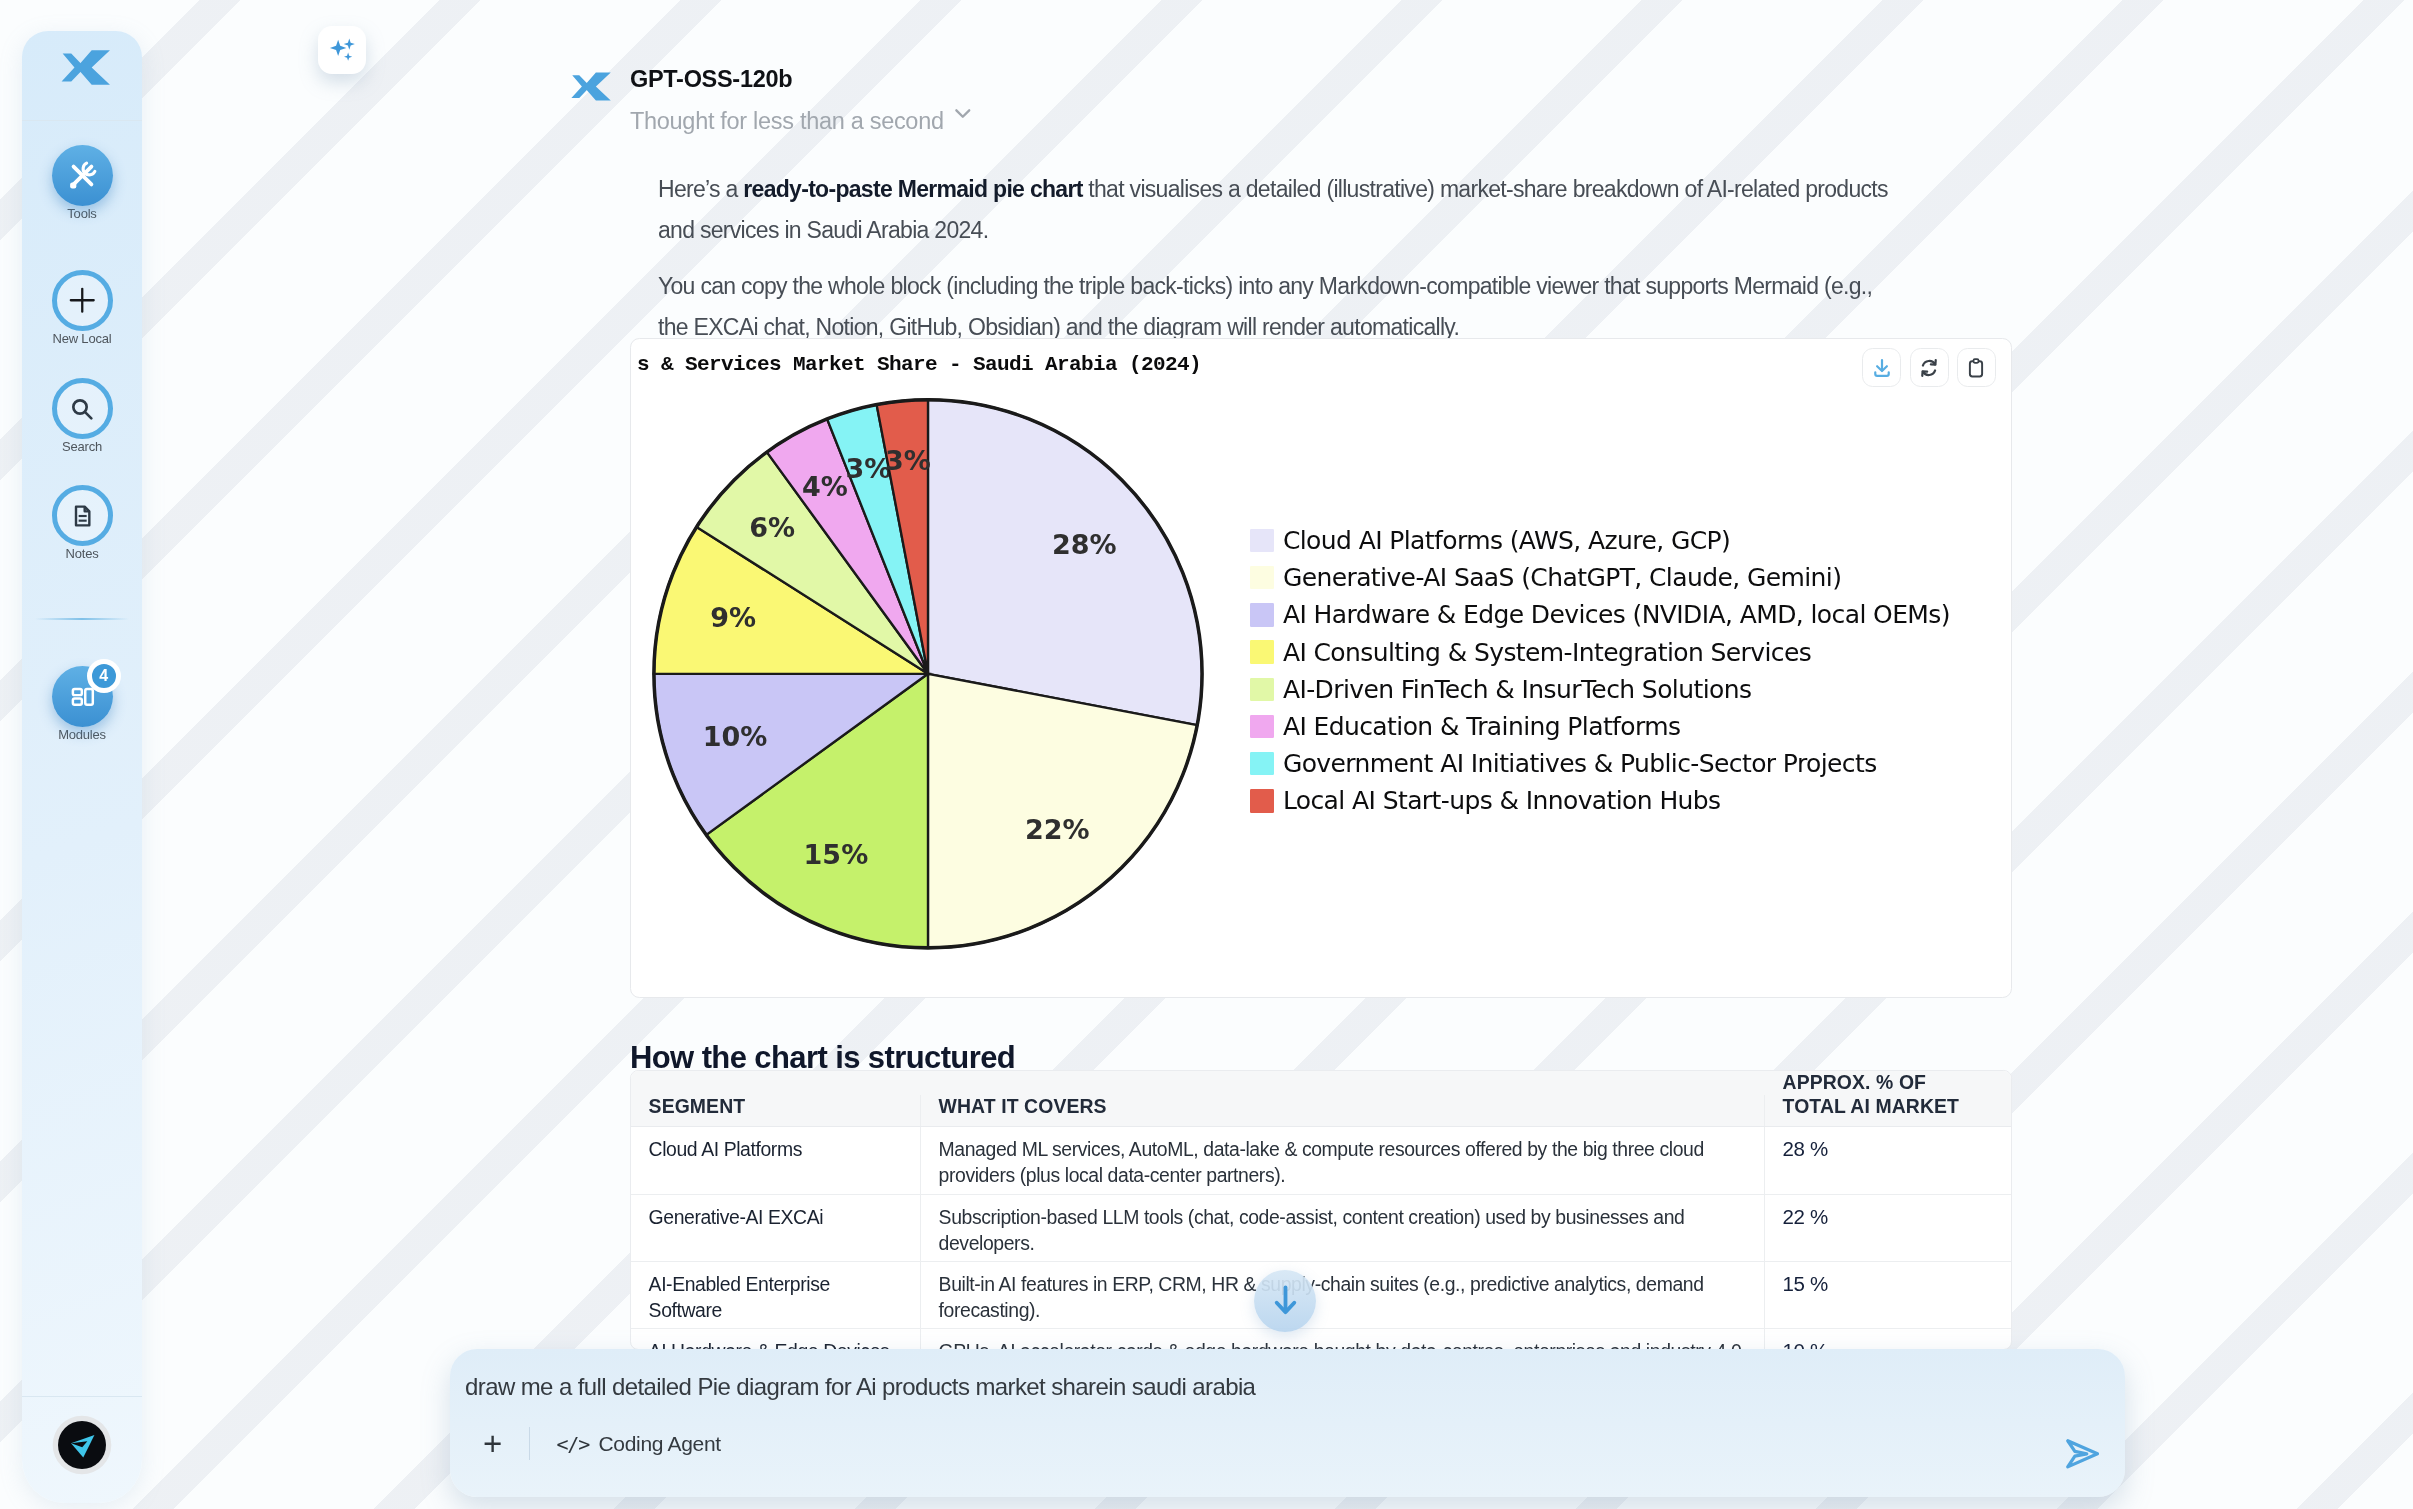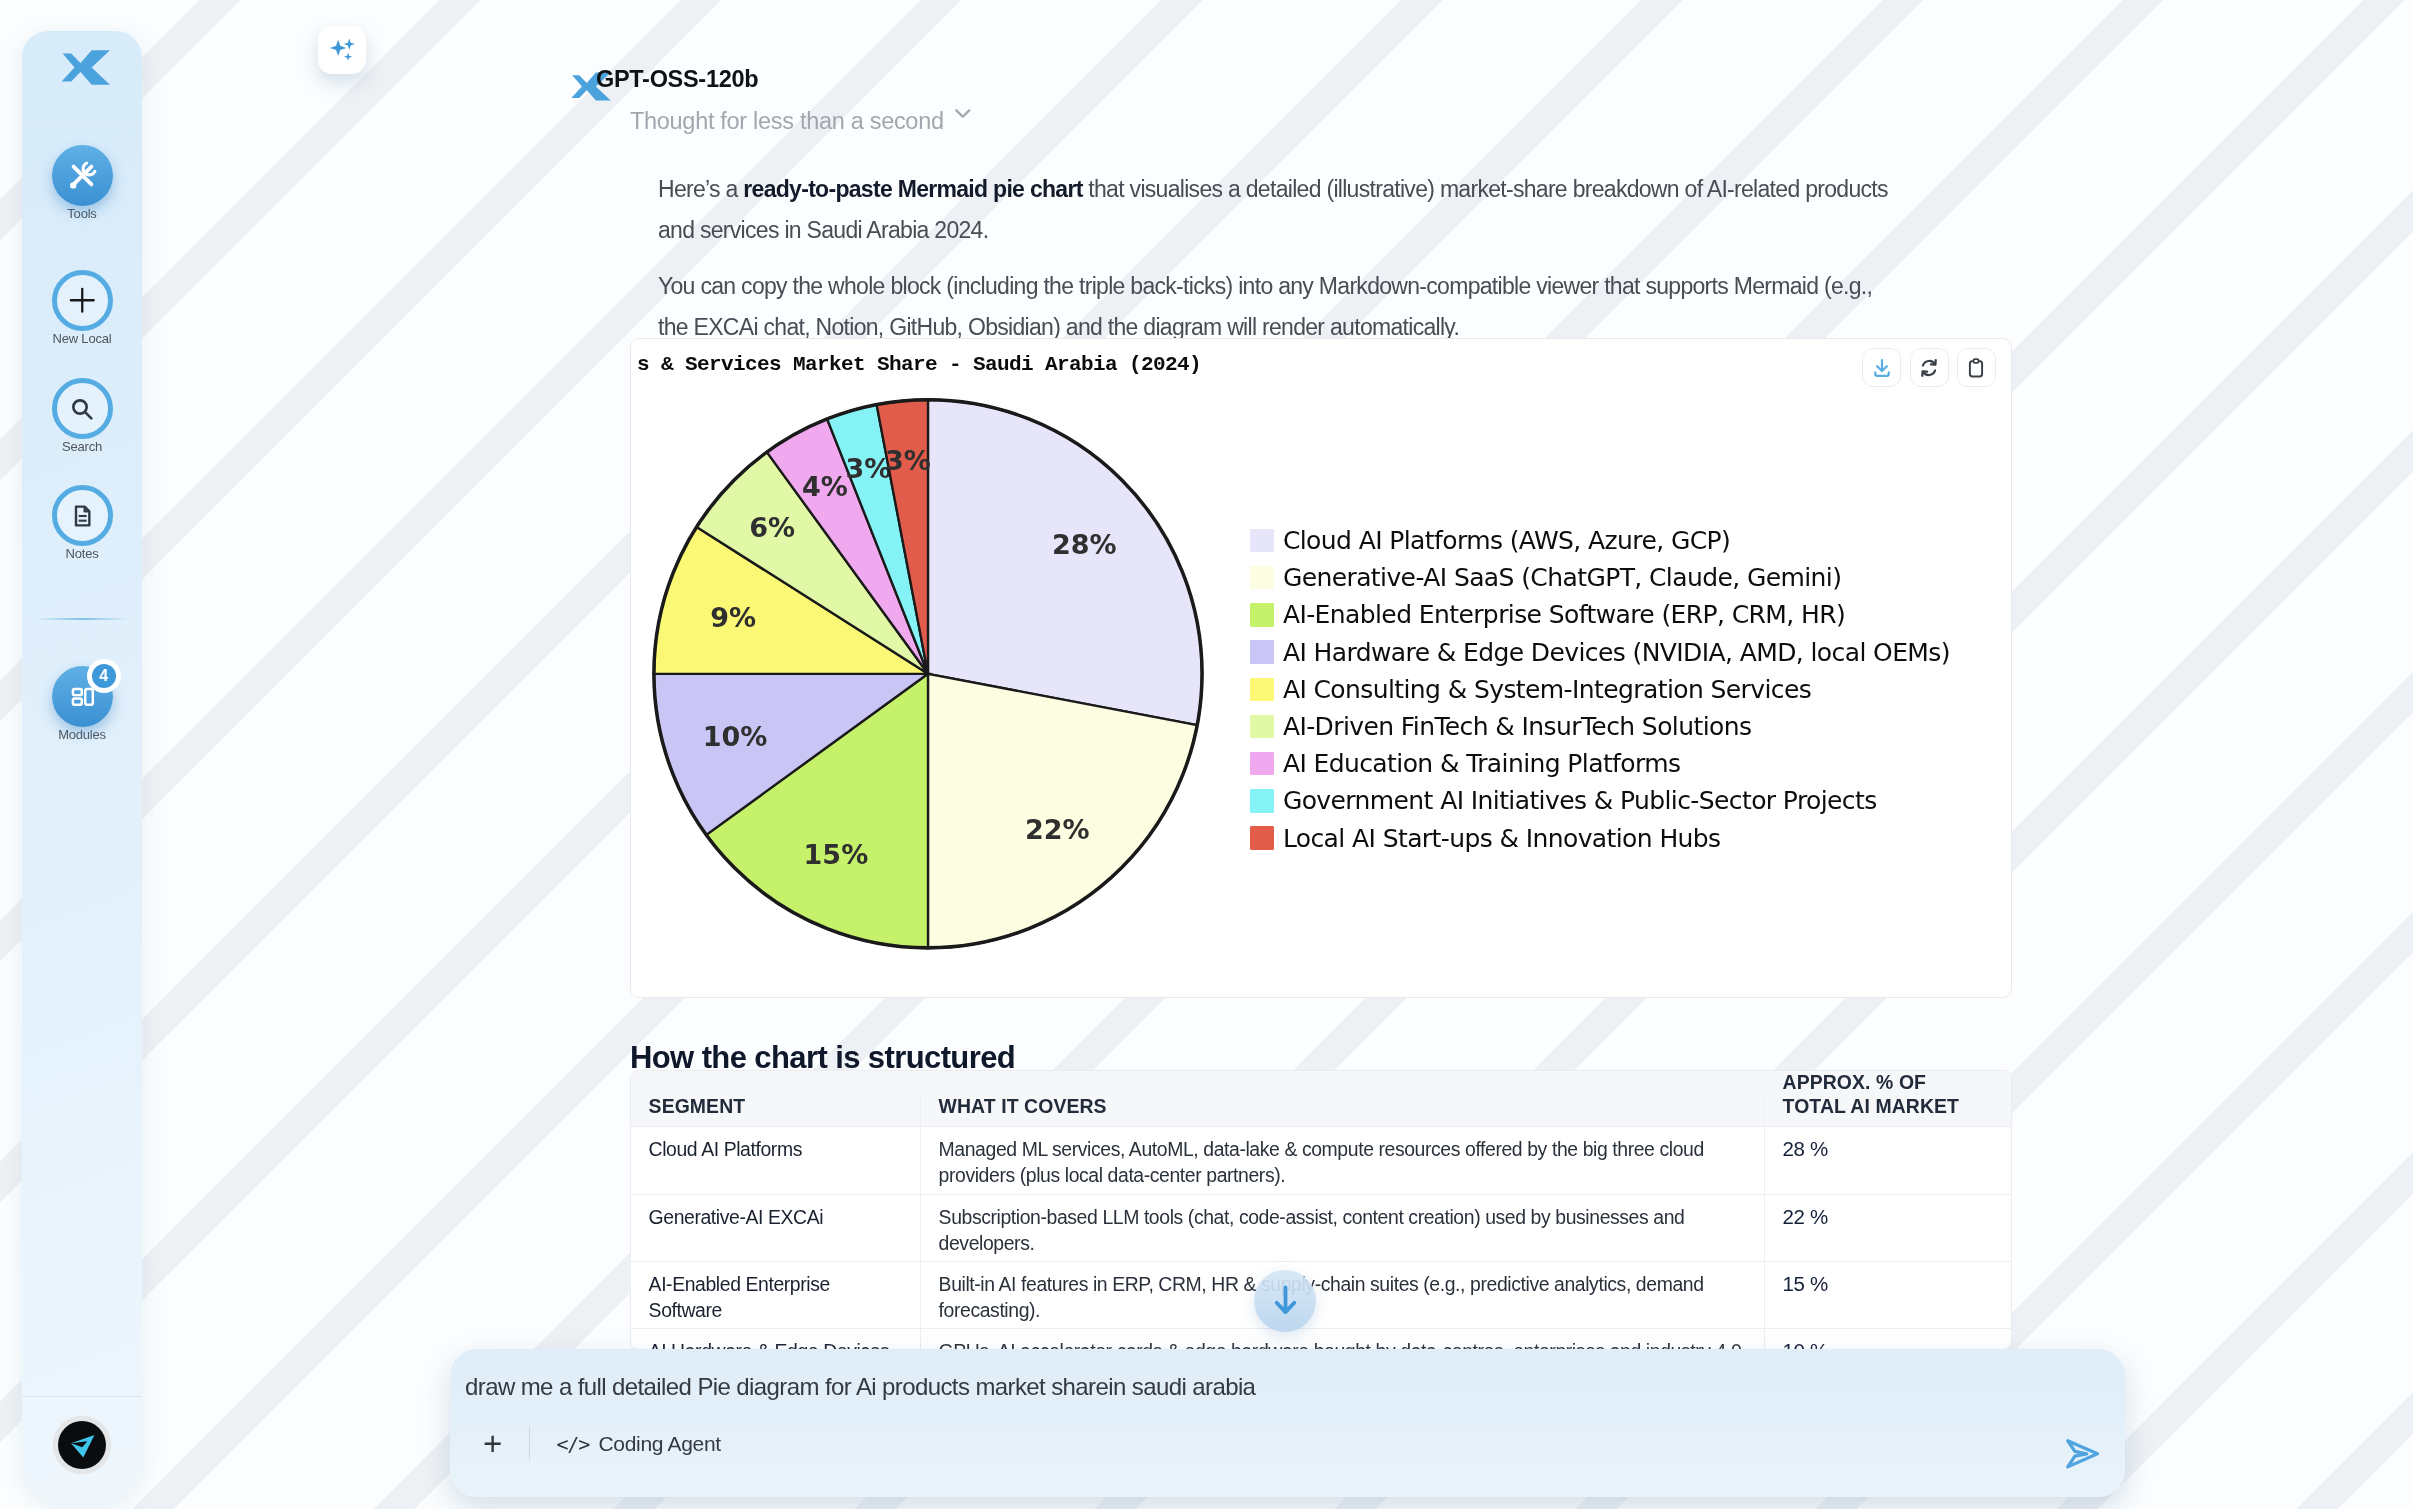--- a/index.html
+++ b/index.html
@@ -28,21 +28,21 @@
     color:#fff;font-size:16px;font-weight:bold;}
   .bottom-logo{width:48px;height:48px;border-radius:50%;background:#0A0C10;
     box-shadow:0 0 0 5.3px #E4E6E8;display:flex;align-items:center;justify-content:center;}
 
   
   .sparkle-btn{position:absolute;left:318px;top:26.4px;width:48px;height:48px;border-radius:14px;background:#fff;
     box-shadow:0 8.2px 17.6px rgba(140,165,190,.35);display:flex;align-items:center;justify-content:center;cursor:pointer;}
 
   
   .avatar{position:absolute;left:565px;top:69px;}
-  .model-name{position:absolute;left:596px;top:66px;font-size:23.5px;font-weight:bold;color:#0F1115;letter-spacing:-0.3px;}
+  .model-name{position:absolute;left:630px;top:66px;font-size:23.5px;font-weight:bold;color:#0F1115;letter-spacing:-0.3px;}
   .thought{position:absolute;left:630px;top:108px;font-size:23.5px;color:#A1A7AE;letter-spacing:-0.3px;
     display:flex;align-items:flex-start;gap:10.6px;cursor:pointer;}
   .para{position:absolute;left:630px;width:1526px;font-size:23px;line-height:41px;color:#474D55;letter-spacing:-0.7px;margin-left:28px;}
   .para b{color:#131B2A;}
   .p1{top:146px;} .p2{top:243px;}
 
   
   .chart-card{position:absolute;left:630px;top:338px;width:1382px;height:660px;background:#fff;
     border:1.2px solid #E7E9EC;border-radius:9.4px;box-sizing:border-box;overflow:hidden;}
   .chart-title{position:absolute;left:5.9px;top:14px;font-family:Liberation Mono, monospace;
@@ -250,24 +250,20 @@
       <div class="legend">
           <div class="legend-row">
             <span class="legend-swatch" style="background: rgb(230, 229, 249);"></span>
             <span class="legend-label">Cloud AI Platforms (AWS, Azure, GCP)</span>
           </div>
           <div class="legend-row">
             <span class="legend-swatch" style="background: rgb(253, 253, 225);"></span>
             <span class="legend-label">Generative-AI SaaS (ChatGPT, Claude, Gemini)</span>
           </div>
           <div class="legend-row">
-            <span class="legend-swatch" style="background: rgb(197, 241, 107);"></span>
-            <span class="legend-label">AI-Enabled Enterprise Software (ERP, CRM, HR)</span>
-          </div>
-          <div class="legend-row">
             <span class="legend-swatch" style="background: rgb(201, 198, 246);"></span>
             <span class="legend-label">AI Hardware &amp; Edge Devices (NVIDIA, AMD, local OEMs)</span>
           </div>
           <div class="legend-row">
             <span class="legend-swatch" style="background: rgb(250, 248, 116);"></span>
             <span class="legend-label">AI Consulting &amp; System-Integration Services</span>
           </div>
           <div class="legend-row">
             <span class="legend-swatch" style="background: rgb(225, 248, 167);"></span>
             <span class="legend-label">AI-Driven FinTech &amp; InsurTech Solutions</span>

